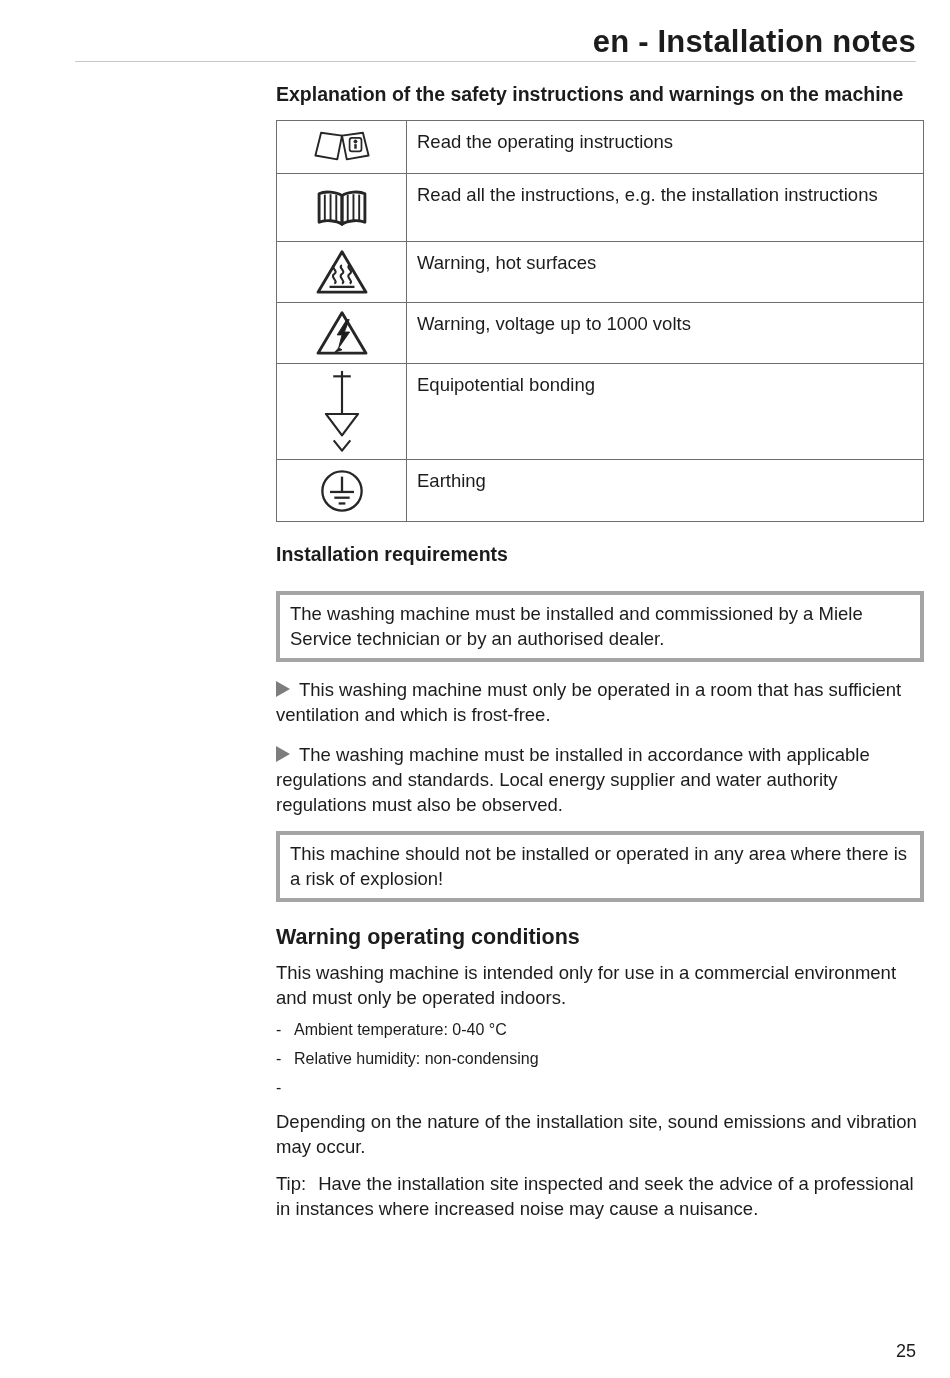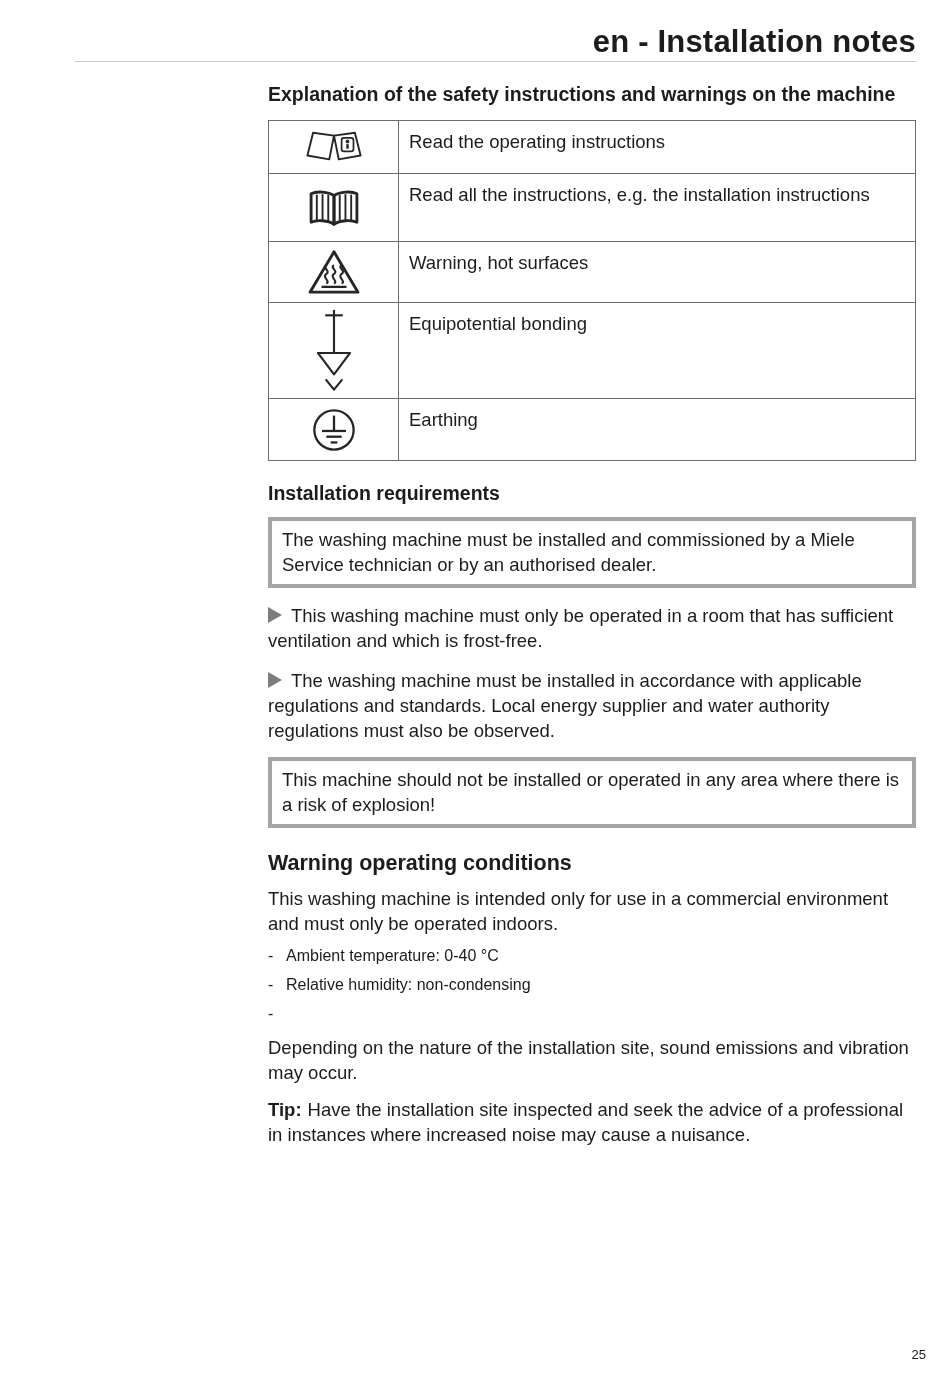--- a/index.html
+++ b/index.html
@@ -13,21 +13,21 @@
   .page-header {
     position:absolute; top:24px; left:75px; right:34px;
     text-align:right;
   }
   .page-header h1 { font-size:31px; font-weight:bold; letter-spacing:0.2px; }
   .header-rule {
     position:absolute; top:61px; left:75px; right:34px;
     border-top:1px solid #c8c8c8;
   }
   .content {
-    position:absolute; left:268px; top:81px; width:648px;
+    position:absolute; left:276px; top:81px; width:648px;
   }
   h2.section-title {
     font-size:19.5px; font-weight:bold; line-height:26px;
   }
   h2.big-title {
     font-size:21.5px; font-weight:bold; line-height:27px;
   }
   p, .text-cell, .note-box { font-size:18.5px; line-height:25px; }
   p { hyphens:auto; }
 
@@ -36,39 +36,39 @@
     table-layout:fixed;
   }
   table.symbols td { border:1px solid #6e6e6e; }
   td.icon-cell { width:130px; text-align:center; vertical-align:middle; padding:4px 0; }
   td.text-cell { vertical-align:top; padding:8px 12px 8px 10px; hyphens:auto; }
   svg.sym { display:inline-block; vertical-align:middle; }
   svg.sym * { stroke:#262626; }
 
   .mt-sec { margin-top:19px; }
   .note-box {
-    margin-top:11px;
+    margin-top:24px;
     border:4px solid #a5a5a5;
     padding:6px 10px 7px 10px;
   }
   .arrow-para { margin-top:15px; }
   .arrow {
     display:inline-block; width:0; height:0;
     border-left:14px solid #7d7d7d;
     border-top:8px solid transparent;
     border-bottom:8px solid transparent;
     margin-right:9px; vertical-align:-1px;
   }
   .para { margin-top:12px; }
   .dash-item { margin-top:11px; display:flex; }
   .dash-mark { width:18px; flex:0 0 18px; }
-  .tip-label { font-weight:bold; margin-right:6px; }
+  .tip-label { font-weight:normal; margin-right:12px; }
   .page-number {
-    position:absolute; right:24px; bottom:16px;
-    font-size:13px;
+    position:absolute; right:34px; bottom:16px;
+    font-size:18px;
   }
 </style>
 </head>
 <body>
 
 <div class="page-header">
   <h1>en - Installation notes</h1>
 </div>
 <div class="header-rule"></div>
 
@@ -110,20 +110,30 @@
         <svg class="sym" width="54" height="48" viewBox="0 0 56 50" fill="none">
           <path d="M28 4 L53 46 L3 46 Z" stroke-width="3" stroke-linejoin="round"></path>
           <path d="M15 40.5 L41 40.5" stroke-width="2.4"></path>
           <path d="M20 37 c5 -2 -5 -7 0 -10 c5 -3 -5 -7 0 -9" stroke-width="2.2"></path>
           <path d="M28 37 c5 -2 -5 -7 0 -10 c5 -3 -5 -7 0 -9" stroke-width="2.2"></path>
           <path d="M36 37 c5 -2 -5 -7 0 -10 c5 -3 -5 -7 0 -9" stroke-width="2.2"></path>
         </svg>
       </td>
       <td class="text-cell">Warning, hot surfaces</td>
     </tr>
+    <tr style="height:61px;">
+      <td class="icon-cell">
+        <svg class="sym" width="54" height="48" viewBox="0 0 56 50" fill="none">
+          <path d="M28 4 L53 46 L3 46 Z" stroke-width="3" stroke-linejoin="round"></path>
+          <path d="M33 11 L23 27 L28 27 L24.5 40.5 L36 24 L30.5 24 L35.5 11 Z" fill="#1d1d1d" stroke="none"></path>
+          <path d="M24.5 40.5 L20.5 45 L28 42.5 Z" fill="#1d1d1d" stroke="none"></path>
+        </svg>
+      </td>
+      <td class="text-cell">Warning, voltage up to 1000 volts</td>
+    </tr>
     <tr style="height:96px;">
       <td class="icon-cell">
         <svg class="sym" width="44" height="86" viewBox="0 0 44 88" fill="none">
           <path d="M13 7.5 L31 7.5" stroke-width="2.2"></path>
           <path d="M22 2 L22 46" stroke-width="2.2"></path>
           <path d="M5.5 46 L38.5 46 L22 68 Z" stroke-width="2.2" stroke-linejoin="round"></path>
           <path d="M13.5 73 L22 83.5 L30.5 73" stroke-width="2.2" stroke-linejoin="round"></path>
         </svg>
       </td>
       <td class="text-cell">Equipotential bonding</td>

